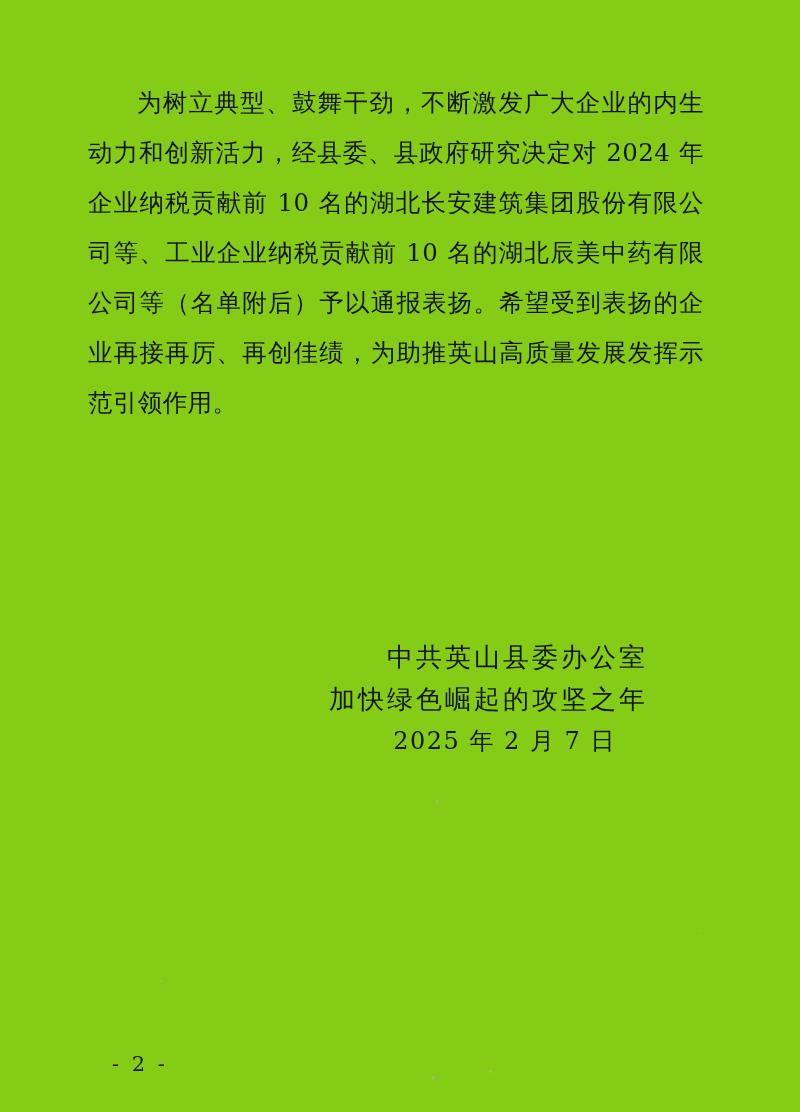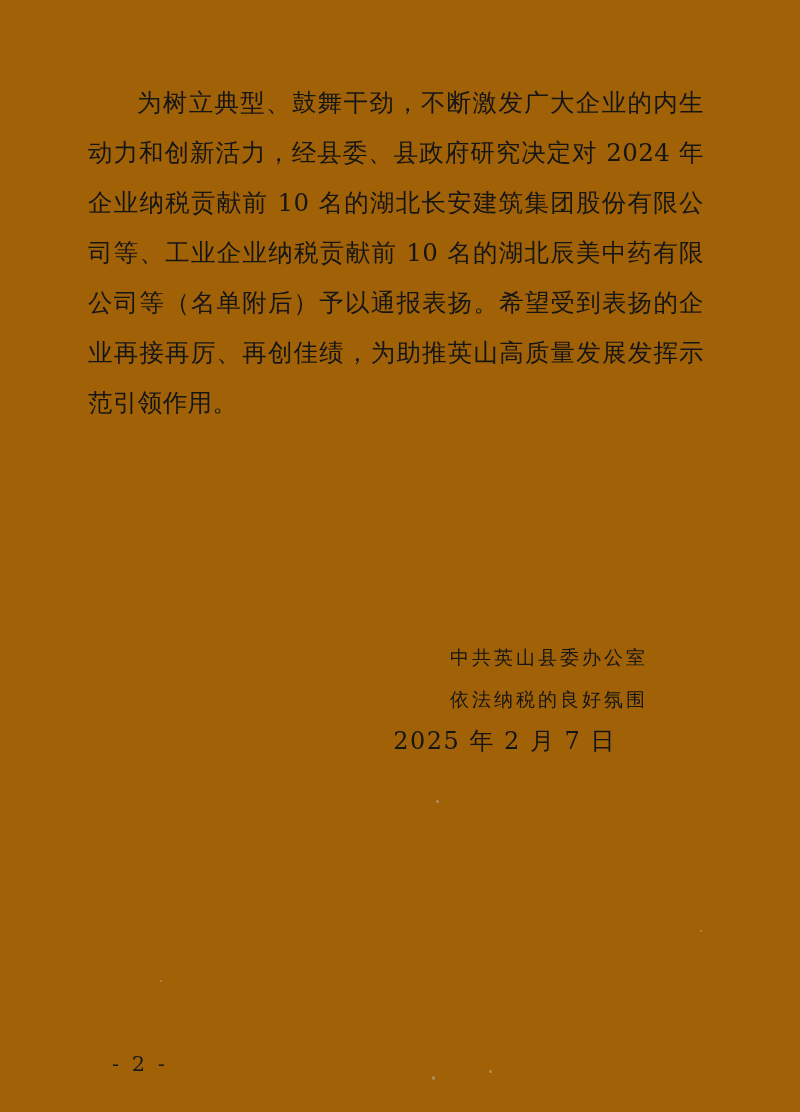--- a/index.html
+++ b/index.html
@@ -11,21 +11,21 @@
     width: 800px;
     height: 1112px;
     position: relative;
     font-family: "DejaVu Serif", "Liberation Serif", serif;
     color: #121212;
     overflow: hidden;
   }
   .page {
     position: absolute;
     inset: 0;
-    background: #a16207;
+    background: #84cc16;
   }
   .content {
     position: absolute;
     left: 88px;
     top: 78px;
     width: 616px;
   }
   .para {
     font-size: 24.5px;
     line-height: 50px;
@@ -41,21 +41,21 @@
     margin-top: 4px;
   }
   .signature {
     position: absolute;
     left: 88px;
     top: 636px;
     width: 616px;
     text-align: right;
   }
   .sig-line {
-    font-size: 19px;
+    font-size: 26px;
     line-height: 42px;
     letter-spacing: 3px;
     padding-right: 56px;
     color: #151515;
     font-weight: 500;
   }
   .sig-date {
     font-size: 24px;
     line-height: 42px;
     letter-spacing: 1.5px;
@@ -93,21 +93,21 @@
 <body>
 
 <div class="page">
 
   <div class="content">
     <p class="para first">为树立典型、鼓舞干劲，不断激发广大企业的内生动力和创新活力，经县委、县政府研究决定对 2024 年企业纳税贡献前 10 名的湖北长安建筑集团股份有限公司等、工业企业纳税贡献前 10 名的湖北辰美中药有限公司等（名单附后）予以通报表扬。希望受到表扬的企业再接再厉、再创佳绩，为助推英山高质量发展发挥示范引领作用。</p>
   </div>
 
   <div class="signature">
     <div class="sig-line">中共英山县委办公室</div>
-    <div class="sig-line">依法纳税的良好氛围</div>
+    <div class="sig-line">加快绿色崛起的攻坚之年</div>
     <div class="sig-date">2025 年 2 月 7 日</div>
   </div>
 
   <div class="footer">
     <span class="page-number">- 2 -</span>
   </div>
 
   <span class="speck s1"></span>
   <span class="speck s2"></span>
   <span class="speck s3"></span>

